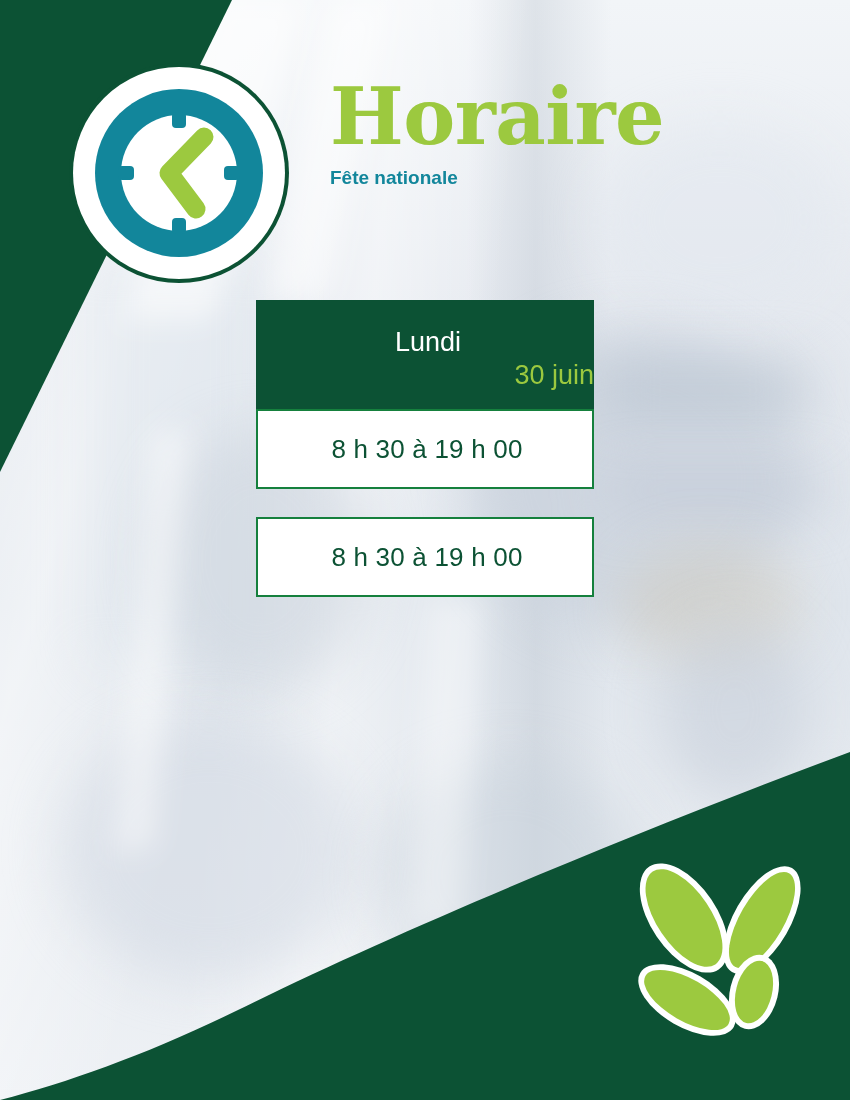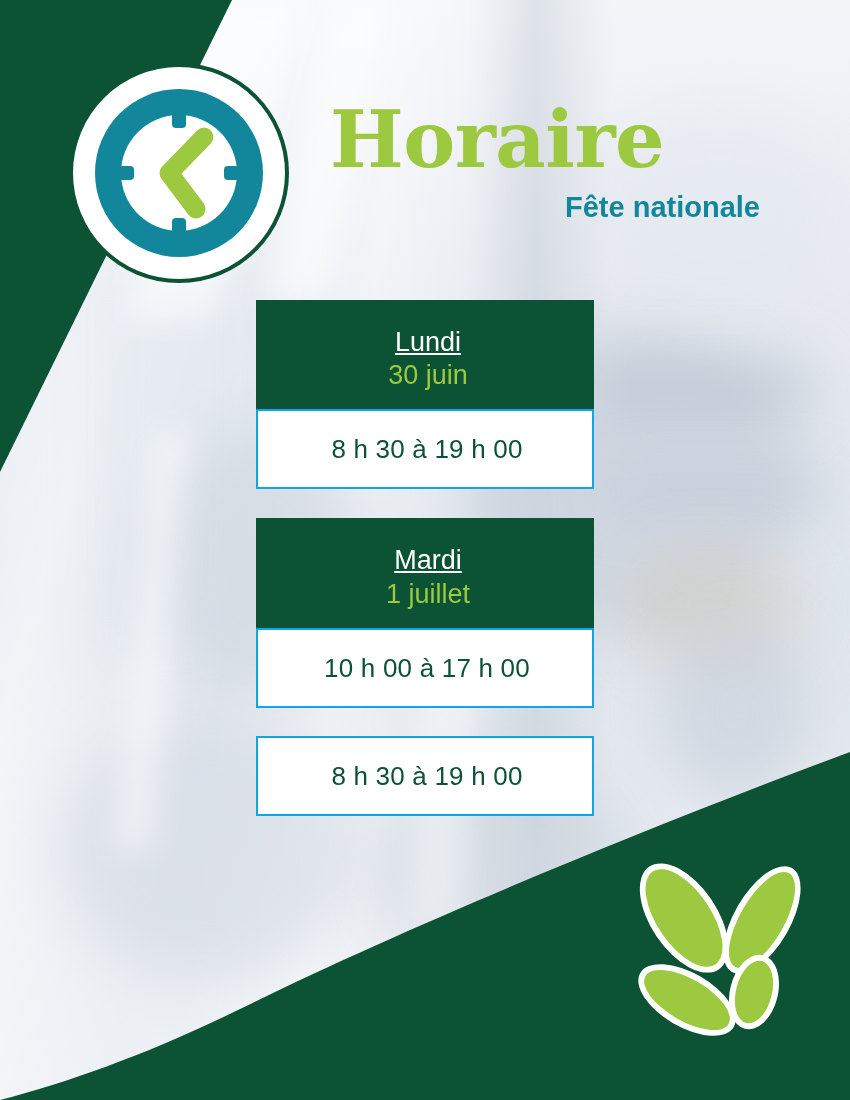--- a/index.html
+++ b/index.html
@@ -83,41 +83,40 @@
     left: 68px;
     top: 62px;
     width: 222px;
     height: 222px;
   }
 
   
   .title-block {
     position: absolute;
     left: 330px;
-    top: 103px;
+    top: 80px;
     width: 430px;
   }
   .poster-title {
     font-family: "DejaVu Serif", "Liberation Serif", serif;
     font-weight: bold;
     font-size: 78px;
     line-height: 0.96;
     color: #9cc93f;
     letter-spacing: -0.5px;
     margin: 0;
   }
   .poster-subtitle {
     font-family: "Liberation Sans", sans-serif;
     font-weight: bold;
-    font-size: 29px;
+    font-size: 19px;
     line-height: 1.37;
     color: #12869b;
     margin: 10px 0 0 0;
     white-space: pre-line;
-    text-align: right;
   }
 
   
   .cards {
     position: absolute;
     left: 256px;
     top: 300px;
     width: 338px;
   }
   .card {
@@ -133,37 +132,37 @@
     box-sizing: border-box;
     text-align: center;
   }
   .card-day {
     display: block;
     font-size: 27px;
     font-weight: normal;
     color: #ffffff;
     line-height: 1.2;
     padding-left: 6px;
-    text-decoration: underline;
   }
   .card-date {
     display: block;
     font-size: 27px;
     font-weight: normal;
     color: #9cc93f;
     line-height: 1.26;
     padding-left: 6px;
+    text-align: right;
   }
   .card-hours {
     position: relative;
     top: -1px;
     width: 338px;
     box-sizing: border-box;
     background: #ffffff;
-    border: 2px solid #0ea5e9;
+    border: 2px solid #15803d;
     padding: 23px 0 22px 0;
     text-align: center;
   }
   .card-hours span {
     font-size: 26px;
     color: #0c5234;
     letter-spacing: 0.2px;
     padding-left: 4px;
   }
 
@@ -227,29 +226,20 @@
     <div class="card">
       <div class="card-head">
         <span class="card-day">Lundi</span>
         <span class="card-date">30 juin</span>
       </div>
       <div class="card-hours">
         <span>8 h 30 à 19 h 00</span>
       </div>
     </div>
 
-    <div class="card">
-      <div class="card-head">
-        <span class="card-day">Mardi</span>
-        <span class="card-date">1 juillet</span>
-      </div>
-      <div class="card-hours">
-        <span>10 h 00 à 17 h 00</span>
-      </div>
-    </div>
 
     <div class="card">
       <div class="card-hours">
         <span>8 h 30 à 19 h 00</span>
       </div>
     </div>
 
   </div>
 
   <svg class="brand-mark" viewBox="0 0 220 210">

